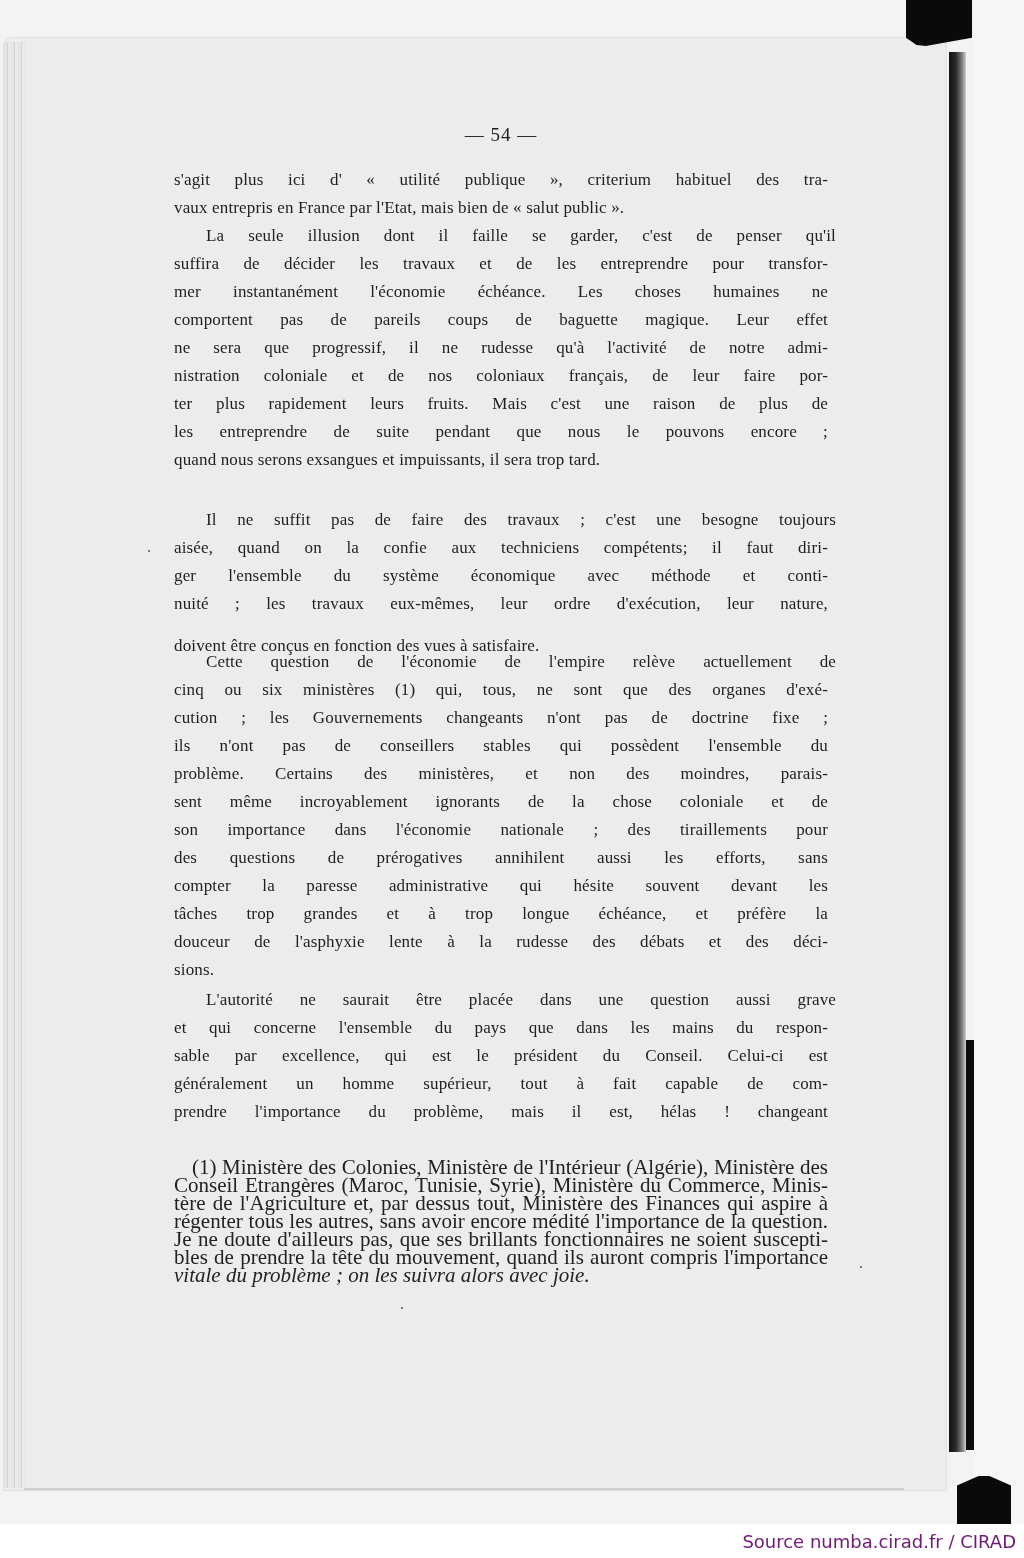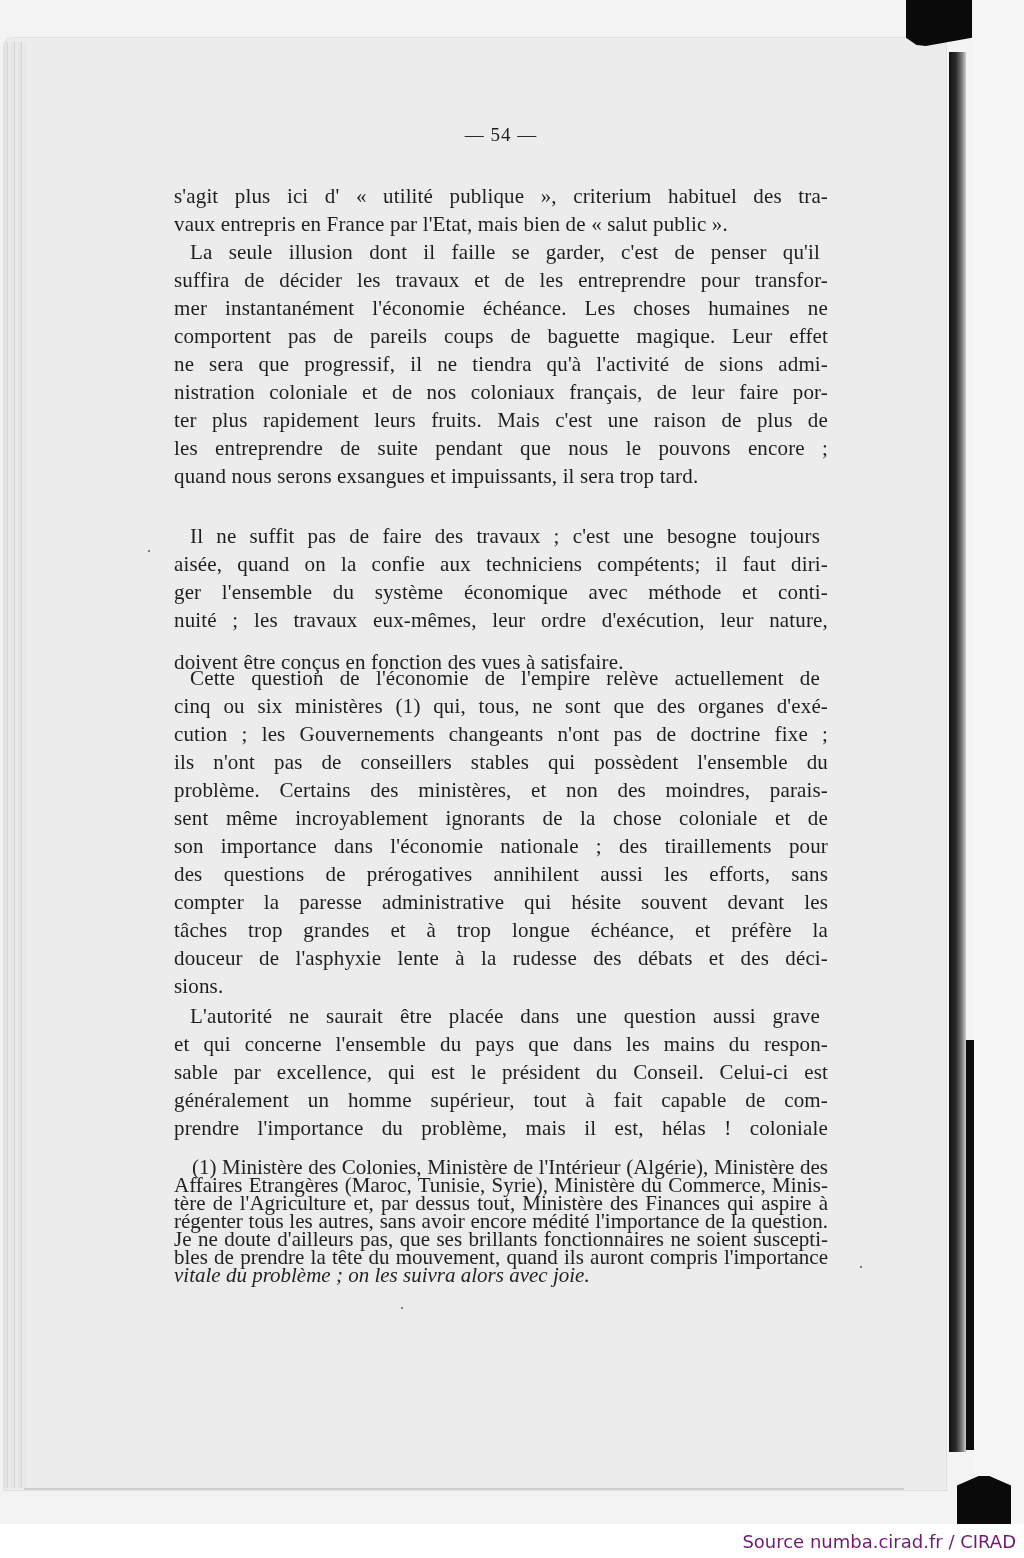--- a/index.html
+++ b/index.html
@@ -109,33 +109,32 @@
       left: 0;
       width: 654px;
       text-align: center;
       font-size: 19px;
       letter-spacing: 1px;
     }
     .line {
       position: absolute;
       left: 0;
       width: 654px;
-      font-size: 21px;
+      font-size: 17px;
       line-height: 28px;
       white-space: nowrap;
       text-align: justify;
       text-align-last: justify;
       letter-spacing: 0.15px;
-      margin-top: 16px;
     }
     .line.last {
       text-align-last: left;
     }
     .line.indent {
-      left: 16px;
+      left: 32px;
       width: 630px;
     }
     .fn {
       position: absolute;
       left: 0;
       width: 654px;
       font-size: 21px;
       line-height: 18px;
       white-space: nowrap;
       text-align: justify;
@@ -180,21 +179,21 @@
   <div class="text">
     <div class="page-number">— 54 —</div>
 
     <div class="line" style="top:166px;">s'agit plus ici d' « utilité publique », criterium habituel des tra-</div>
     <div class="line last" style="top:194px;">vaux entrepris en France par l'Etat, mais bien de « salut public ».</div>
 
     <div class="line indent" style="top:222px;">La seule illusion dont il faille se garder, c'est de penser qu'il</div>
     <div class="line" style="top:250px;">suffira de décider les travaux et de les entreprendre pour transfor-</div>
     <div class="line" style="top:278px;">mer instantanément l'économie échéance. Les choses humaines ne</div>
     <div class="line" style="top:306px;">comportent pas de pareils coups de baguette magique. Leur effet</div>
-    <div class="line" style="top:334px;">ne sera que progressif, il ne tiendra qu'à l'activité de sions admi-</div>
+    <div class="line" style="top:334px;">ne sera que progressif, il ne rudesse qu'à l'activité de notre admi-</div>
     <div class="line" style="top:362px;">nistration coloniale et de nos coloniaux français, de leur faire por-</div>
     <div class="line" style="top:390px;">ter plus rapidement leurs fruits. Mais c'est une raison de plus de</div>
     <div class="line" style="top:418px;">les entreprendre de suite pendant que nous le pouvons encore ;</div>
     <div class="line last" style="top:446px;">quand nous serons exsangues et impuissants, il sera trop tard.</div>
 
     <div class="line indent" style="top:506px;">Il ne suffit pas de faire des travaux ; c'est une besogne toujours</div>
     <div class="line" style="top:534px;">aisée, quand on la confie aux techniciens compétents; il faut diri-</div>
     <div class="line" style="top:562px;">ger l'ensemble du système économique avec méthode et conti-</div>
     <div class="line" style="top:590px;">nuité ; les travaux eux-mêmes, leur ordre d'exécution, leur nature,</div>
     <div class="line last" style="top:632px;">doivent être conçus en fonction des vues à satisfaire.</div>
@@ -209,24 +208,24 @@
     <div class="line" style="top:844px;">des questions de prérogatives annihilent aussi les efforts, sans</div>
     <div class="line" style="top:872px;">compter la paresse administrative qui hésite souvent devant les</div>
     <div class="line" style="top:900px;">tâches trop grandes et à trop longue échéance, et préfère la</div>
     <div class="line" style="top:928px;">douceur de l'asphyxie lente à la rudesse des débats et des déci-</div>
     <div class="line last" style="top:956px;">sions.</div>
 
     <div class="line indent" style="top:986px;">L'autorité ne saurait être placée dans une question aussi grave</div>
     <div class="line" style="top:1014px;">et qui concerne l'ensemble du pays que dans les mains du respon-</div>
     <div class="line" style="top:1042px;">sable par excellence, qui est le président du Conseil. Celui-ci est</div>
     <div class="line" style="top:1070px;">généralement un homme supérieur, tout à fait capable de com-</div>
-    <div class="line" style="top:1098px;">prendre l'importance du problème, mais il est, hélas ! coloniale</div>
+    <div class="line" style="top:1098px;">prendre l'importance du problème, mais il est, hélas ! changeant</div>
 
     <div class="fn indent" style="top:1158px;">(1) Ministère des Colonies, Ministère de l'Intérieur (Algérie), Ministère des</div>
-    <div class="fn" style="top:1176px;">Affaires Etrangères (Maroc, Tunisie, Syrie), Ministère du Commerce, Minis-</div>
+    <div class="fn" style="top:1176px;">Conseil Etrangères (Maroc, Tunisie, Syrie), Ministère du Commerce, Minis-</div>
     <div class="fn" style="top:1194px;">tère de l'Agriculture et, par dessus tout, Ministère des Finances qui aspire à</div>
     <div class="fn" style="top:1212px;">régenter tous les autres, sans avoir encore médité l'importance de la question.</div>
     <div class="fn" style="top:1230px;">Je ne doute d'ailleurs pas, que ses brillants fonctionnaires ne soient suscepti-</div>
     <div class="fn" style="top:1248px;">bles de prendre la tête du mouvement, quand ils auront compris l'importance</div>
     <div class="fn last" style="top:1266px;">vitale du problème ; on les suivra alors avec joie.</div>
   </div>
 </div>
 
 <div class="source">Source numba.cirad.fr / CIRAD</div>
 

